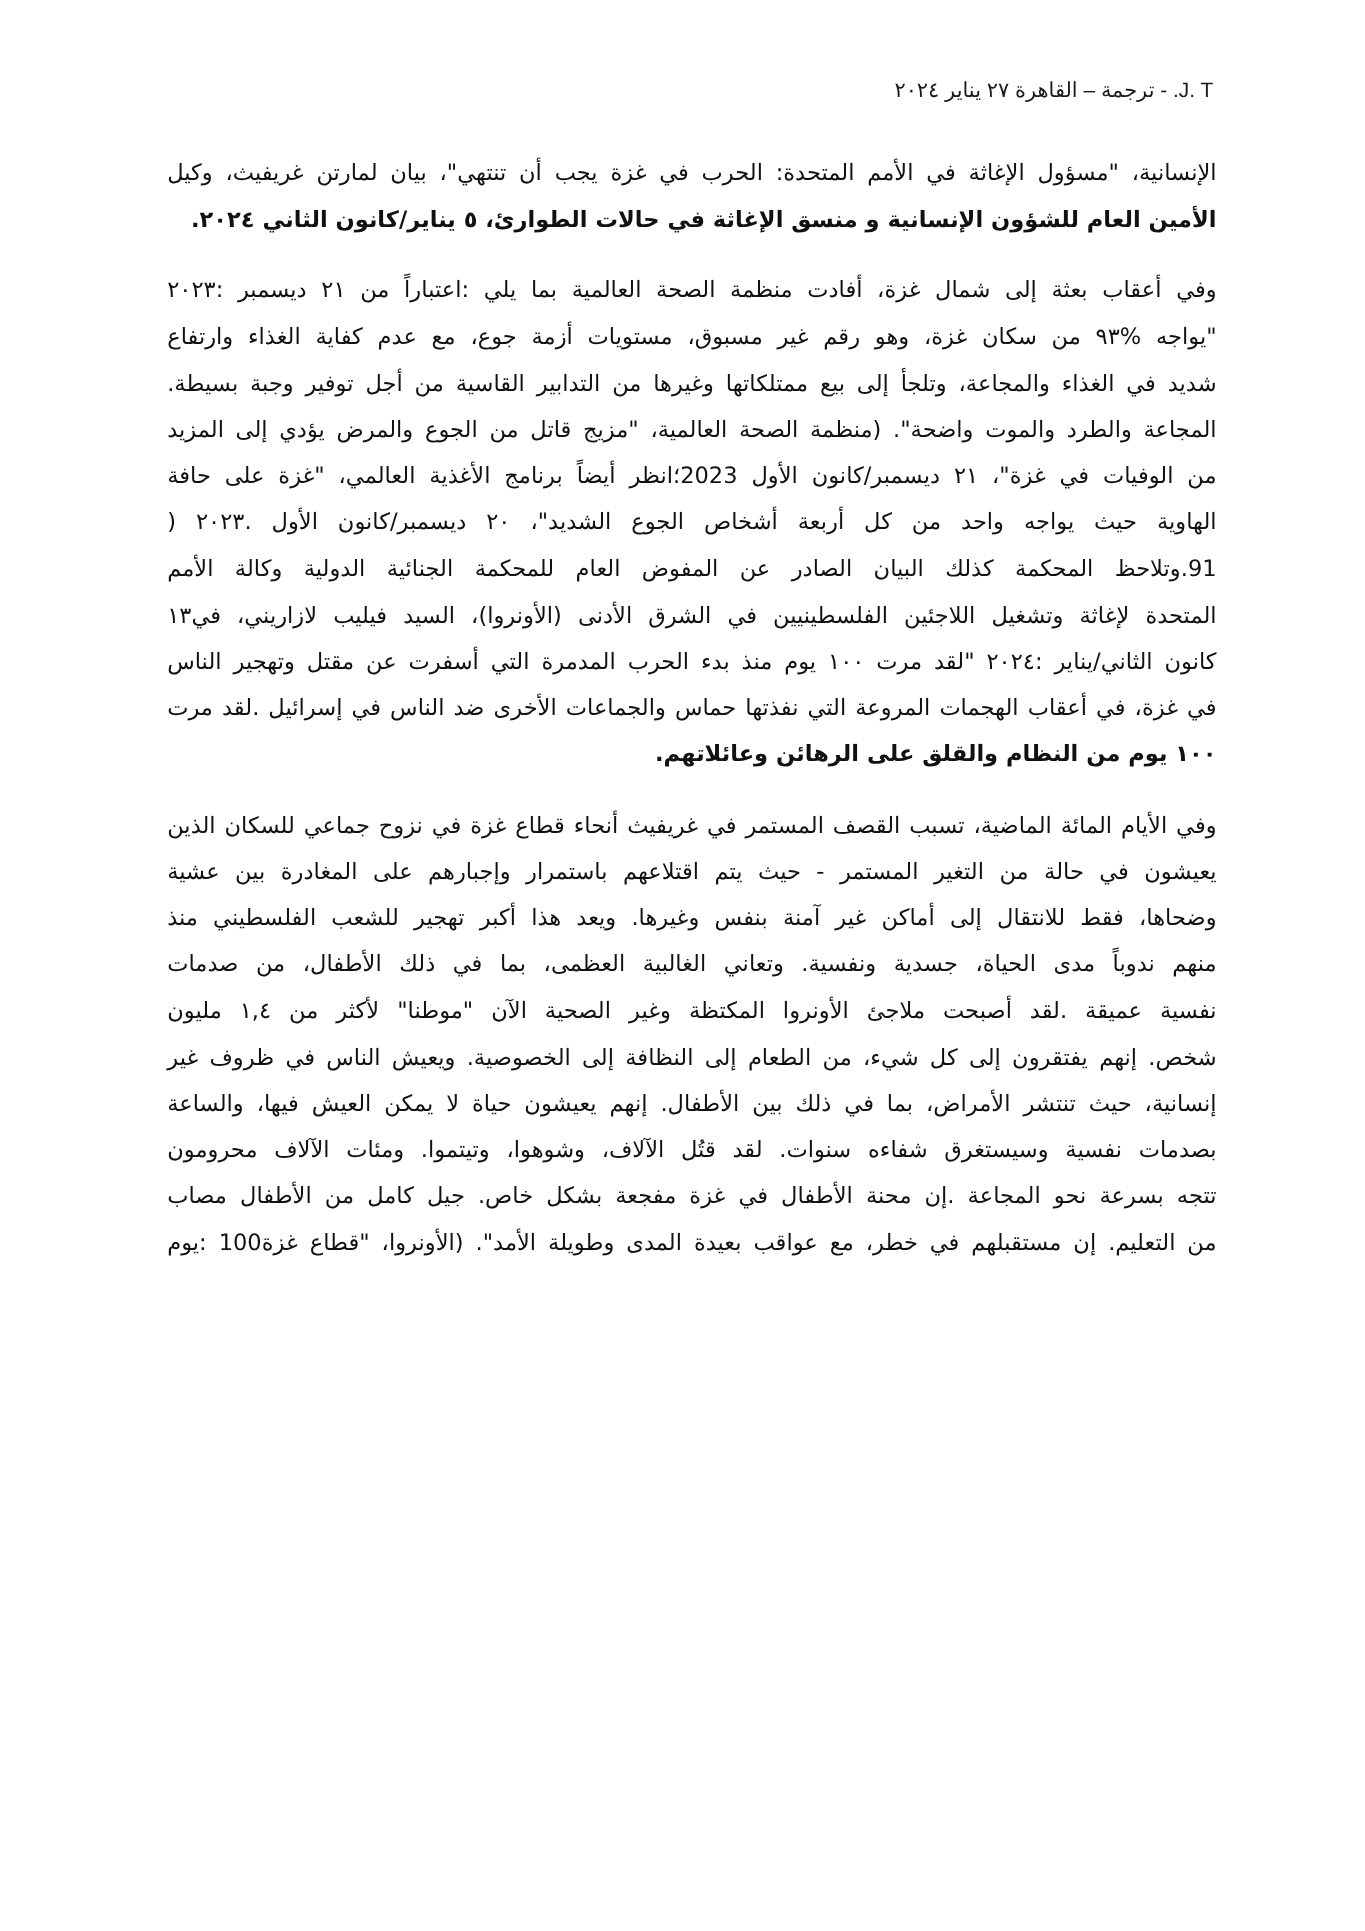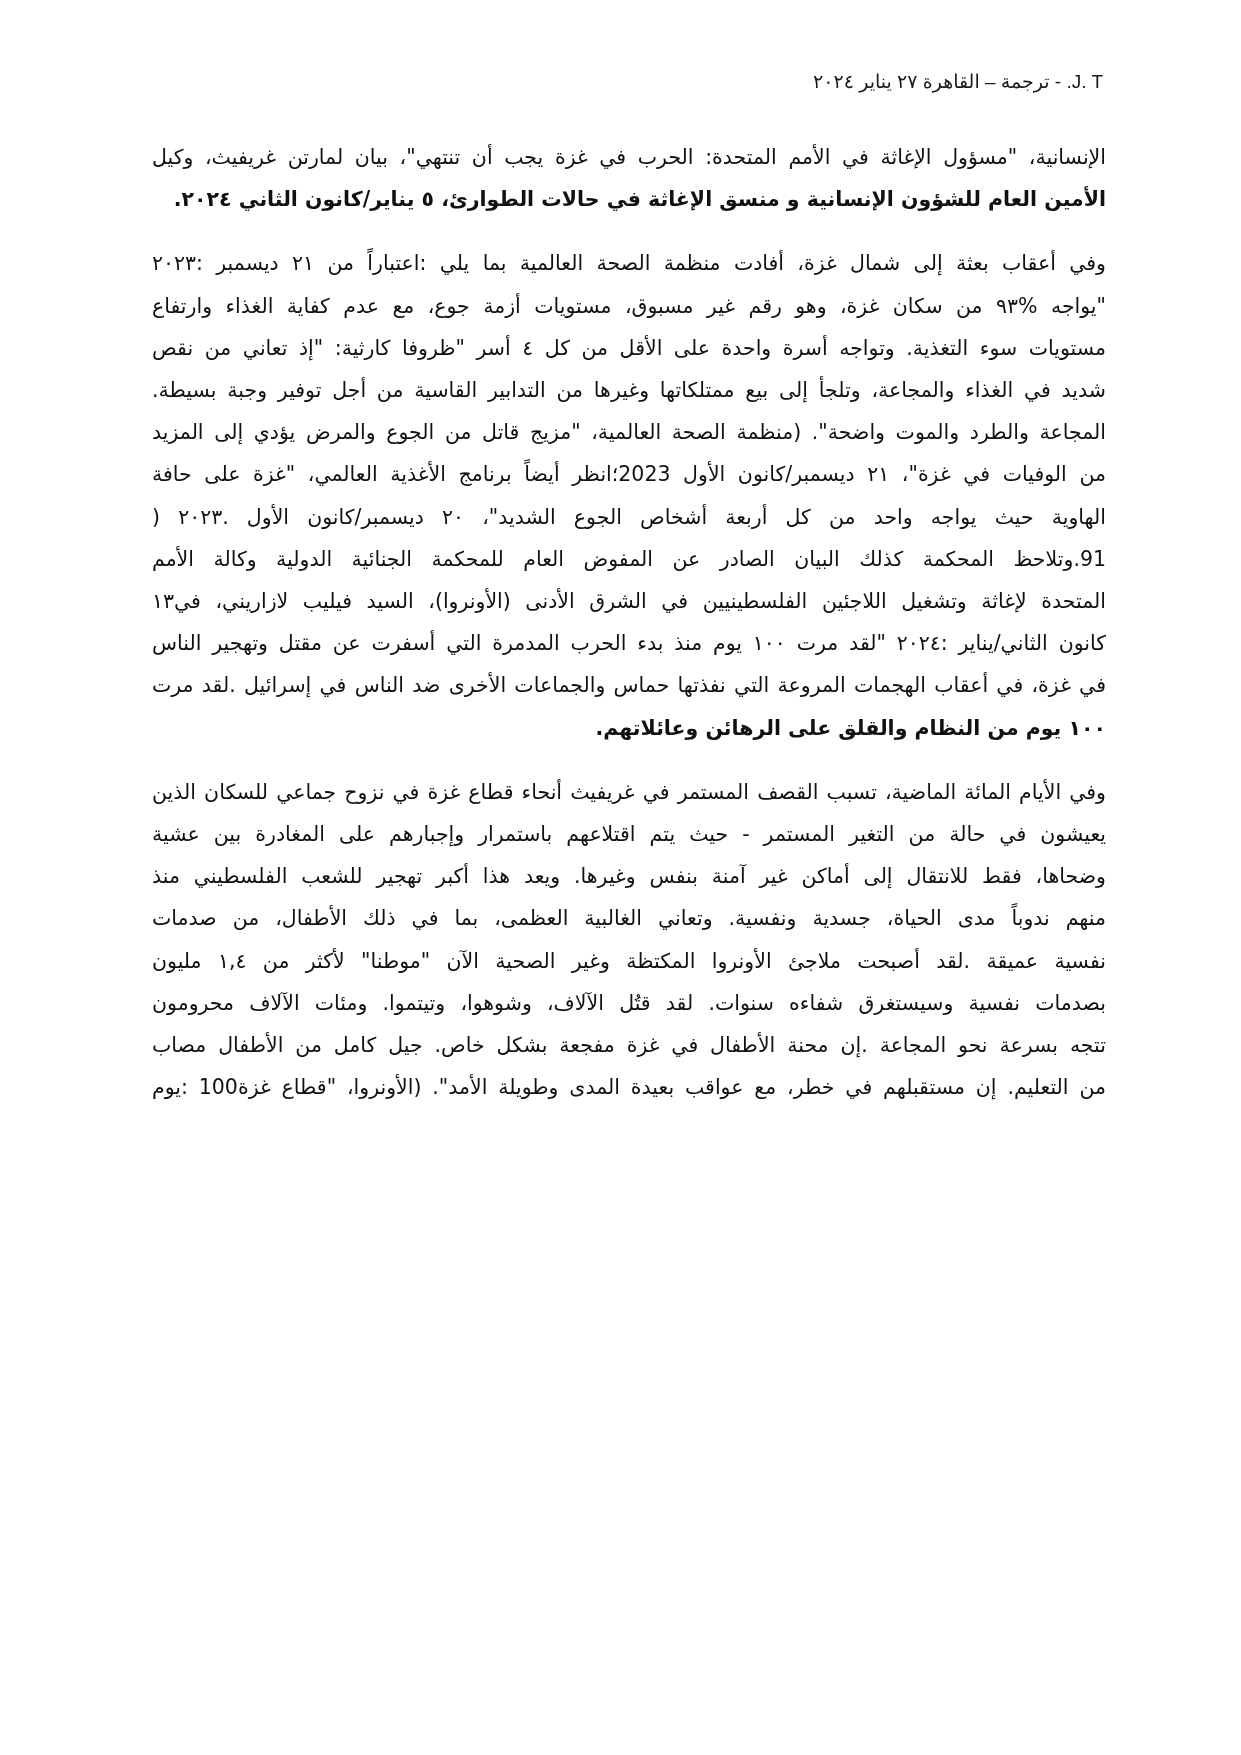--- a/index.html
+++ b/index.html
@@ -67,37 +67,38 @@
   <div class="body-text">
 
     <p class="para">
       <span class="line">الإنسانية، "مسؤول الإغاثة في الأمم المتحدة: الحرب في غزة يجب أن تنتهي"، بيان لمارتن غريفيث، وكيل</span>
       <span class="line last">الأمين العام للشؤون الإنسانية و منسق الإغاثة في حالات الطوارئ، ٥ يناير/كانون الثاني ٢٠٢٤.</span>
     </p>
 
     <p class="para">
       <span class="line">وفي أعقاب بعثة إلى شمال غزة، أفادت منظمة الصحة العالمية بما يلي :اعتباراً من ٢١ ديسمبر :٢٠٢٣</span>
       <span class="line">"يواجه %٩٣ من سكان غزة، وهو رقم غير مسبوق، مستويات أزمة جوع، مع عدم كفاية الغذاء وارتفاع</span>
-      <span class="line">مستويات سوء التغذية. وتواجه أسرة واحدة على الأقل من كل ٤ أسر "ظروفا كارثية: "إذ تعاني من نقص</span>
       <span class="line">شديد في الغذاء والمجاعة، وتلجأ إلى بيع ممتلكاتها وغيرها من التدابير القاسية من أجل توفير وجبة بسيطة.</span>
       <span class="line">المجاعة والطرد والموت واضحة". (منظمة الصحة العالمية، "مزيج قاتل من الجوع والمرض يؤدي إلى المزيد</span>
       <span class="line">من الوفيات في غزة"، ٢١ ديسمبر/كانون الأول 2023؛انظر أيضاً برنامج الأغذية العالمي، "غزة على حافة</span>
       <span class="line">الهاوية حيث يواجه واحد من كل أربعة أشخاص الجوع الشديد"، ٢٠ ديسمبر/كانون الأول .٢٠٢٣ (</span>
       <span class="line">91.وتلاحظ المحكمة كذلك البيان الصادر عن المفوض العام للمحكمة الجنائية الدولية وكالة الأمم</span>
       <span class="line">المتحدة لإغاثة وتشغيل اللاجئين الفلسطينيين في الشرق الأدنى (الأونروا)، السيد فيليب لازاريني، في١٣</span>
       <span class="line">كانون الثاني/يناير :٢٠٢٤ "لقد مرت ١٠٠ يوم منذ بدء الحرب المدمرة التي أسفرت عن مقتل وتهجير الناس</span>
       <span class="line">في غزة، في أعقاب الهجمات المروعة التي نفذتها حماس والجماعات الأخرى ضد الناس في إسرائيل .لقد مرت</span>
       <span class="line last">١٠٠ يوم من النظام والقلق على الرهائن وعائلاتهم.</span>
     </p>
 
     <p class="para">
       <span class="line">وفي الأيام المائة الماضية، تسبب القصف المستمر في غريفيث أنحاء قطاع غزة في نزوح جماعي للسكان الذين</span>
       <span class="line">يعيشون في حالة من التغير المستمر - حيث يتم اقتلاعهم باستمرار وإجبارهم على المغادرة بين عشية</span>
       <span class="line">وضحاها، فقط للانتقال إلى أماكن غير آمنة بنفس وغيرها. ويعد هذا أكبر تهجير للشعب الفلسطيني منذ</span>
       <span class="line">منهم ندوباً مدى الحياة، جسدية ونفسية. وتعاني الغالبية العظمى، بما في ذلك الأطفال، من صدمات</span>
       <span class="line">نفسية عميقة .لقد أصبحت ملاجئ الأونروا المكتظة وغير الصحية الآن "موطنا" لأكثر من ١,٤ مليون</span>
+      <span class="line">شخص. إنهم يفتقرون إلى كل شيء، من الطعام إلى النظافة إلى الخصوصية. ويعيش الناس في ظروف غير</span>
+      <span class="line">إنسانية، حيث تنتشر الأمراض، بما في ذلك بين الأطفال. إنهم يعيشون حياة لا يمكن العيش فيها، والساعة</span>
       <span class="line">بصدمات نفسية وسيستغرق شفاءه سنوات. لقد قتُل الآلاف، وشوهوا، وتيتموا. ومئات الآلاف محرومون</span>
       <span class="line">تتجه بسرعة نحو المجاعة .إن محنة الأطفال في غزة مفجعة بشكل خاص. جيل كامل من الأطفال مصاب</span>
       <span class="line">من التعليم. إن مستقبلهم في خطر، مع عواقب بعيدة المدى وطويلة الأمد". (الأونروا، "قطاع غزة100 :يوم</span>
     </p>
 
   </div>
 </div>
 
 </body></html>

